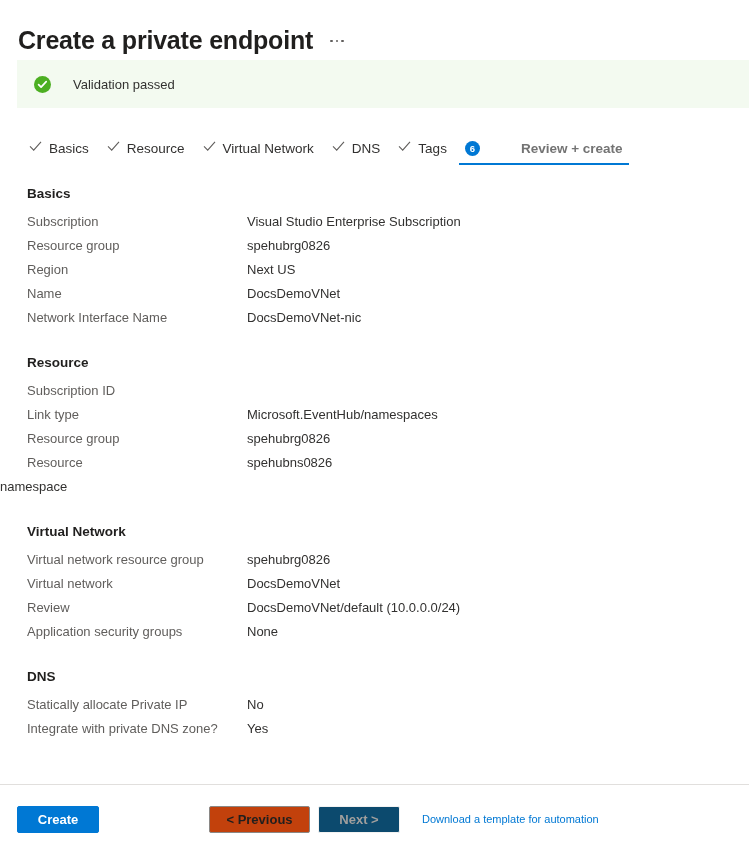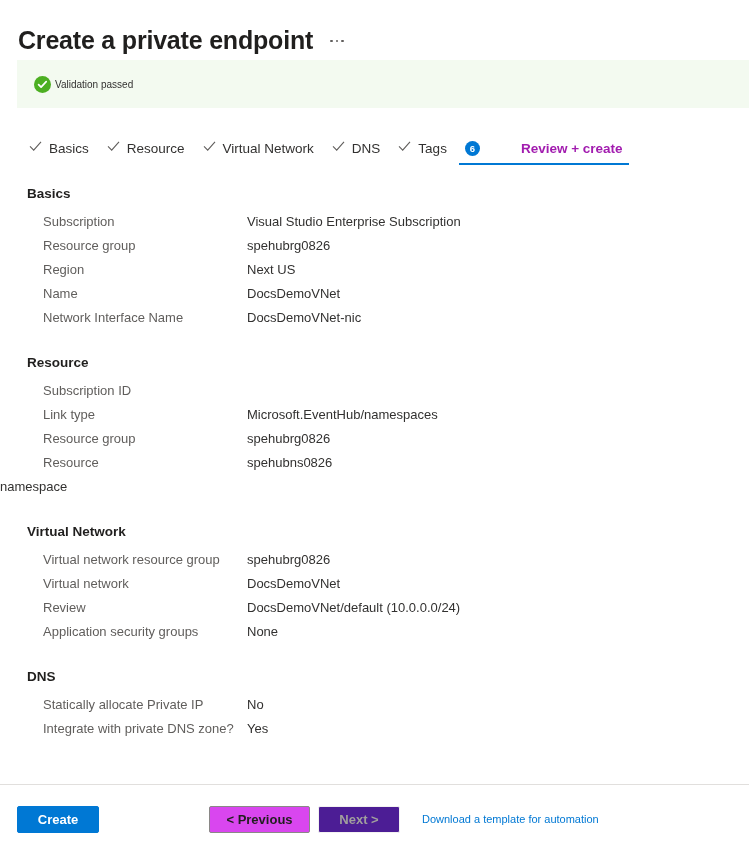--- a/index.html
+++ b/index.html
@@ -65,22 +65,22 @@
     height: 17px;
     border-radius: 50%;
     background: #4caf22;
     display: flex;
     align-items: center;
     justify-content: center;
     flex: 0 0 auto;
   }
   .banner-icon svg { display:block; }
   .banner-text {
-    margin-left: 4px;
-    font-size: 10px;
+    margin-left: 22px;
+    font-size: 13px;
     color: #323130;
   }
 
   
   .tabs {
     position: absolute;
     left: 20px;
     top: 131px;
     display: flex;
     align-items: flex-end;
@@ -99,21 +99,21 @@
     margin-right: 7px;
     display: block;
   }
   .tab-label {
     font-size: 13.5px;
     color: #323130;
     white-space: nowrap;
   }
   .tab.active .tab-label {
     font-weight: 600;
-    color: #a21caf;
+    color: #737373;
     padding-left: 34px;
   }
   .tab-badge {
     width: 15px;
     height: 15px;
     border-radius: 50%;
     background: #0078d4;
     color: #ffffff;
     font-size: 9.5px;
     font-weight: 600;
@@ -148,21 +148,21 @@
     padding-left: 27px;
     margin-bottom: 13px;
   }
   .row {
     display: flex;
     align-items: baseline;
     height: 24px;
   }
   .row-label {
     width: 247px;
-    padding-left: 43px;
+    padding-left: 27px;
     box-sizing: border-box;
     font-size: 13px;
     color: #605e5c;
     white-space: nowrap;
   }
   .row-value {
     font-size: 13px;
     color: #323130;
     white-space: nowrap;
   }
@@ -203,29 +203,29 @@
     margin-left: 17px;
     width: 82px;
     background: #0078d4;
     color: #ffffff;
     border: 1px solid #0078d4;
     font-weight: 600;
   }
   .btn-previous {
     margin-left: 110px;
     width: 101px;
-    background: #d946ef;
+    background: #c2410c;
     color: #201f1e;
     border: 1px solid #8a8886;
     font-weight: 600;
   }
   .btn-next {
     margin-left: 8px;
     width: 82px;
-    background: #4c1d95;
+    background: #0c4a6e;
     color: #a19f9d;
     border: 1px solid #f3f2f1;
     font-weight: 600;
     cursor: default;
   }
   .footer-link {
     margin-left: 22px;
     font-size: 11px;
     color: #0078d4;
     line-height: 27px;

